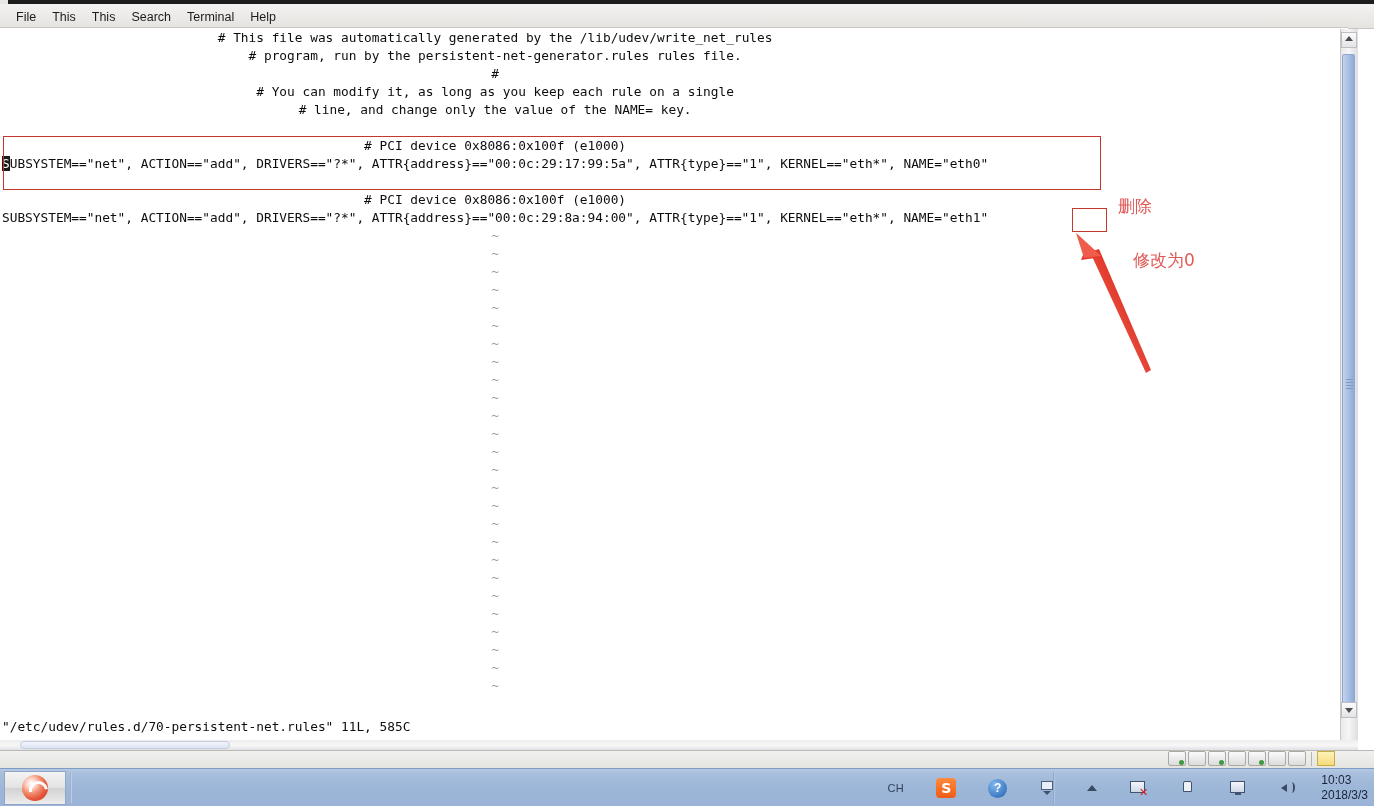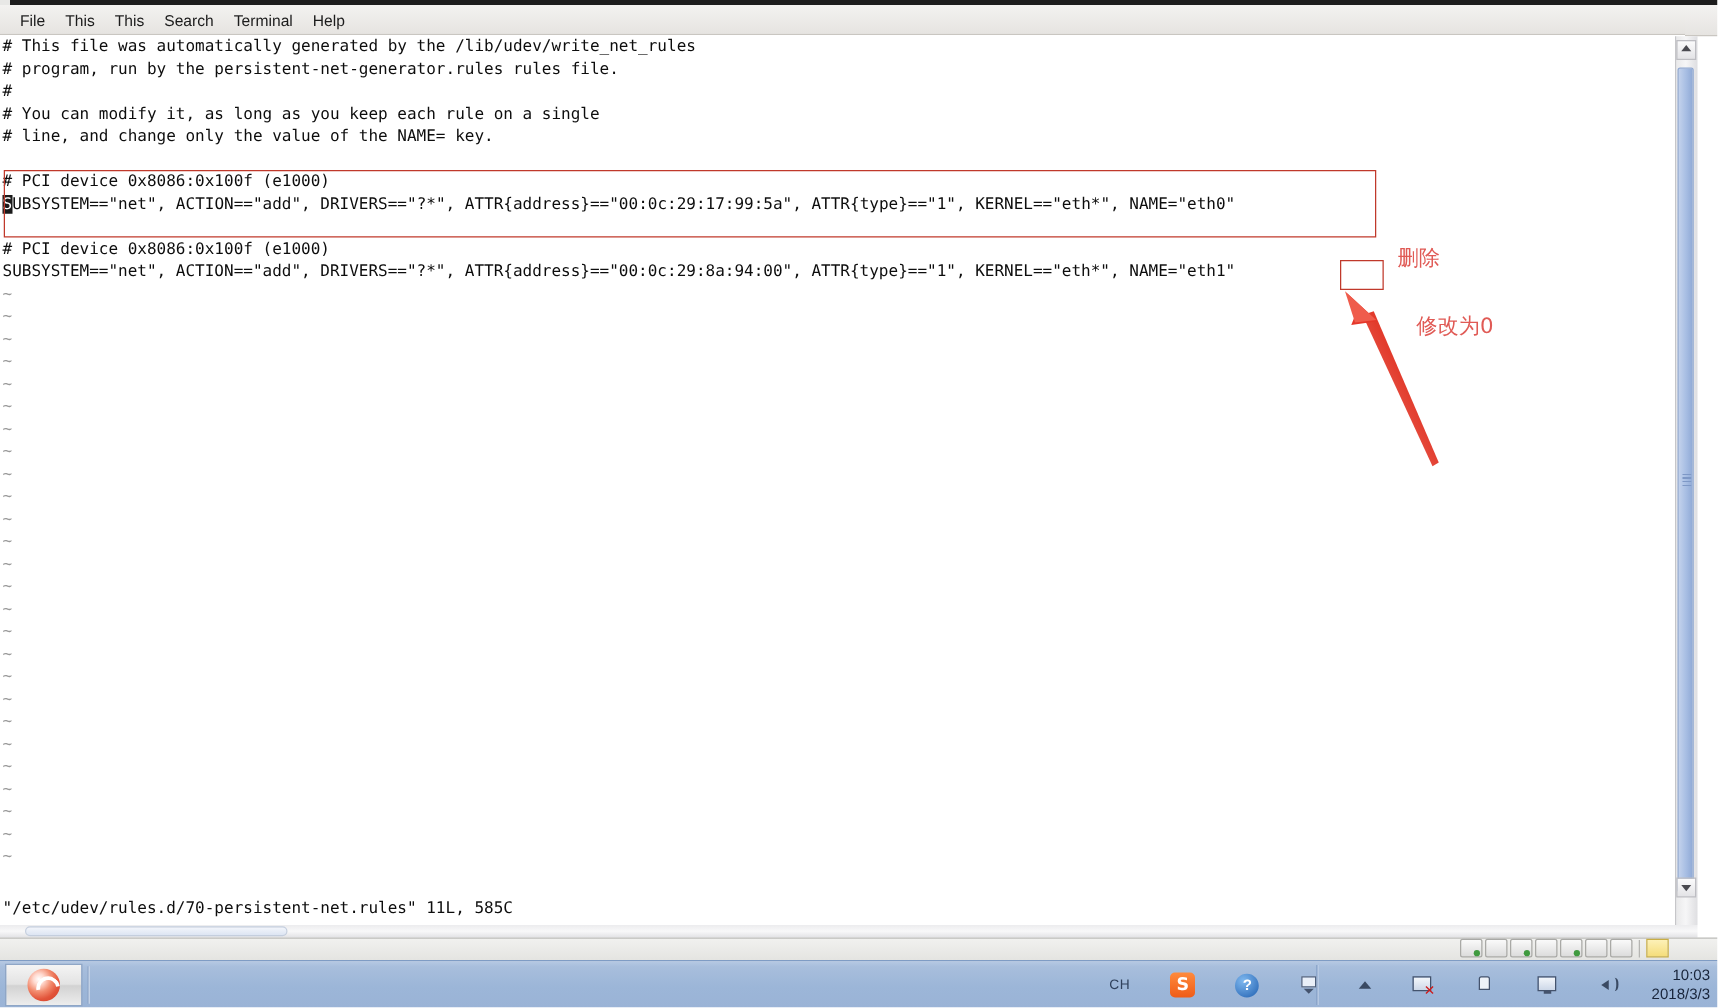--- a/index.html
+++ b/index.html
@@ -55,20 +55,21 @@
   }
 
   
   #terminal {
     position: absolute;
     left: 0; top: 29px;
     width: 1340px;
     height: 667px;
     background: #ffffff;
     overflow: hidden;
+    text-align: center;
   }
   #terminal-text {
     position: absolute;
     left: 0; top: 0;
     font-family: "DejaVu Sans Mono", "Liberation Mono", monospace;
     font-size: 12.8px;
     line-height: 18px;
     color: #0d0d0d;
     white-space: pre;
     letter-spacing: 0px;
@@ -393,21 +394,21 @@
     border-right: 6px solid #3a4a63;
   }
   #tray-volume .wave {
     position: absolute; left: 9px; top: 2px;
     width: 5px; height: 11px;
     border-right: 2px solid #3a4a63;
     border-radius: 0 50% 50% 0;
   }
   #tray-clock {
     margin-left: 8px;
-    text-align: right;
+    text-align: left;
     color: #18243a;
     font-size: 12px;
     line-height: 15px;
     font-family: "Liberation Sans", sans-serif;
   }
 </style>
 </head>
 <body>
 
 <div id="window-top-strip">

